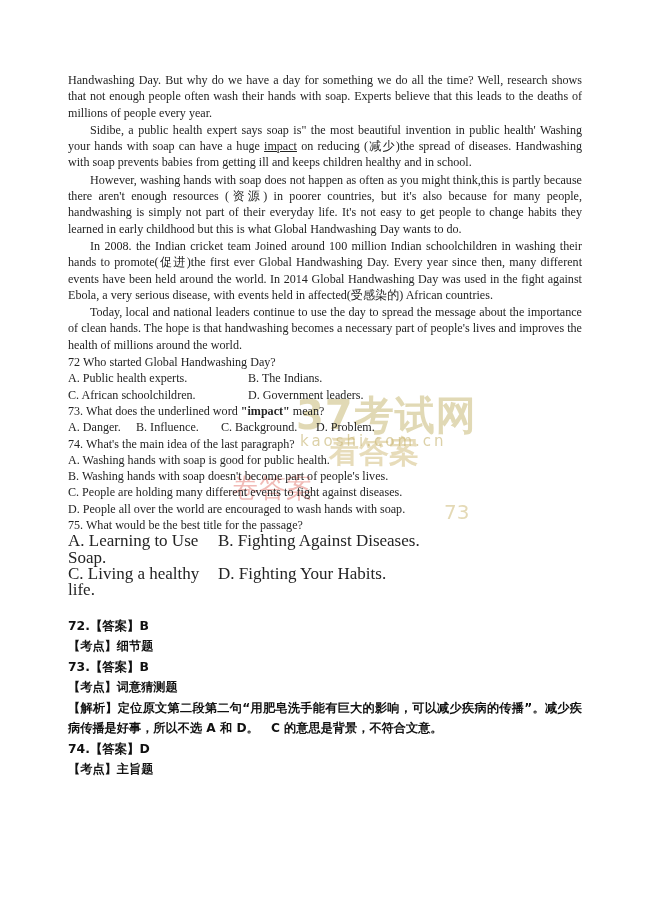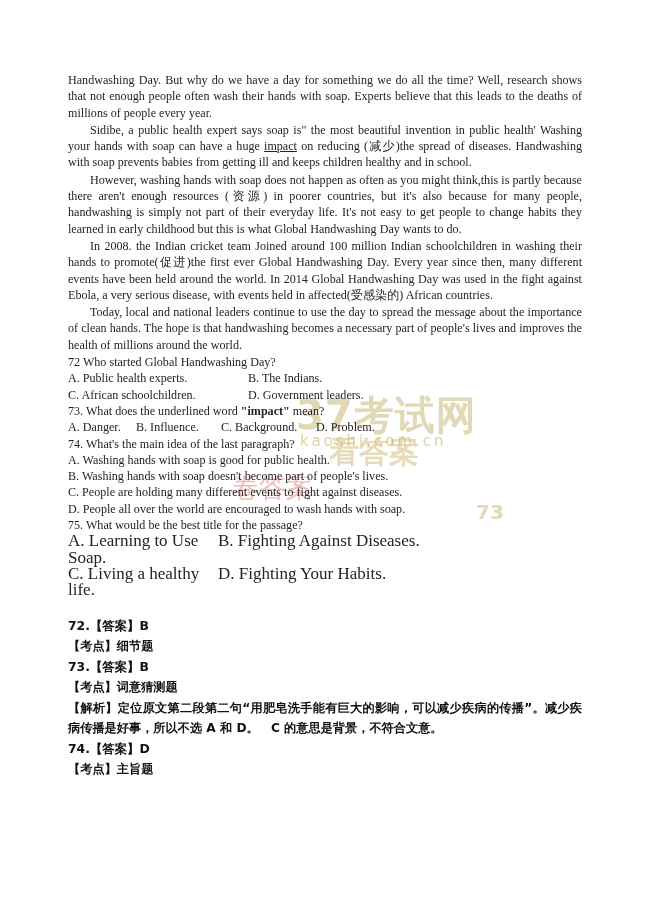--- a/index.html
+++ b/index.html
@@ -104,25 +104,25 @@
   .wm-red {
     left: 232px;
     top: 470px;
     font-family: "DejaVu Sans", sans-serif;
     font-size: 27px;
     font-weight: normal;
     color: rgba(214, 60, 50, 0.35);
     white-space: nowrap;
   }
   .wm-num {
-    left: 476px;
+    left: 444px;
     top: 500px;
     font-family: "DejaVu Sans", sans-serif;
     font-size: 20px;
-    font-weight: bold;
+    font-weight: normal;
     color: rgba(205, 185, 120, 0.55);
     white-space: nowrap;
   }
   .opt-grid {
     display: grid;
     grid-template-columns: 180px auto;
     font-size: 12.1px;
     line-height: 16.3px;
     color: #242424;
   }

